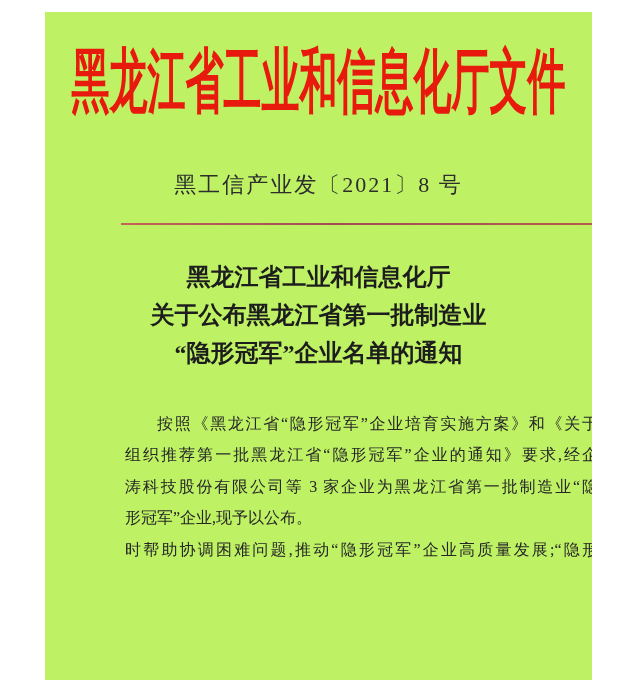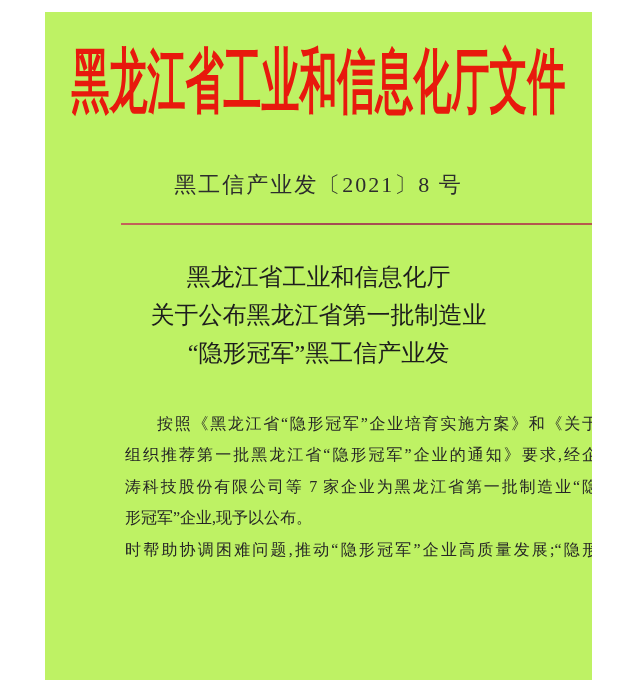--- a/index.html
+++ b/index.html
@@ -43,21 +43,21 @@
     position:absolute;top:211px;left:76px;
     width:476px;height:2px;
     background:linear-gradient(90deg,#c4625a,#a44b55 45%,#b85a4e);
     border:none;margin:0;
   }
   
   .title-block{
     position:absolute;top:246px;left:0;width:100%;
     text-align:center;
     font-size:24px;
-    font-weight:normal;
+    font-weight:bold;
     line-height:38px;
     color:#1d1d1d;
   }
   
   .body-block{
     position:absolute;top:396px;left:80px;width:473px;
     font-size:16px;
     line-height:31.4px;
     color:var(--body-text);
   }
@@ -81,30 +81,30 @@
 
   <div class="header-title">黑龙江省工业和信息化厅文件</div>
 
   <div class="doc-number">黑工信产业发〔2021〕8 号</div>
 
   <hr class="divider">
 
   <div class="title-block">
     <div>黑龙江省工业和信息化厅</div>
     <div>关于公布黑龙江省第一批制造业</div>
-    <div>“隐形冠军”黑工信产业发</div>
+    <div>“隐形冠军”企业名单的通知</div>
   </div>
 
   <div class="body-block">
 
 
     <div>
       <div class="line indent">按照《黑龙江省“隐形冠军”企业培育实施方案》和《关于</div>
       <div class="line">组织推荐第一批黑龙江省“隐形冠军”企业的通知》要求,经企</div>
-      <div class="line">涛科技股份有限公司等 7 家企业为黑龙江省第一批制造业“隐</div>
+      <div class="line">涛科技股份有限公司等 3 家企业为黑龙江省第一批制造业“隐</div>
       <div class="line no-stretch">形冠军”企业,现予以公布。</div>
     </div>
 
     <div>
       <div class="line">时帮助协调困难问题,推动“隐形冠军”企业高质量发展;“隐形</div>
     </div>
 
   </div>
 
 </div>

